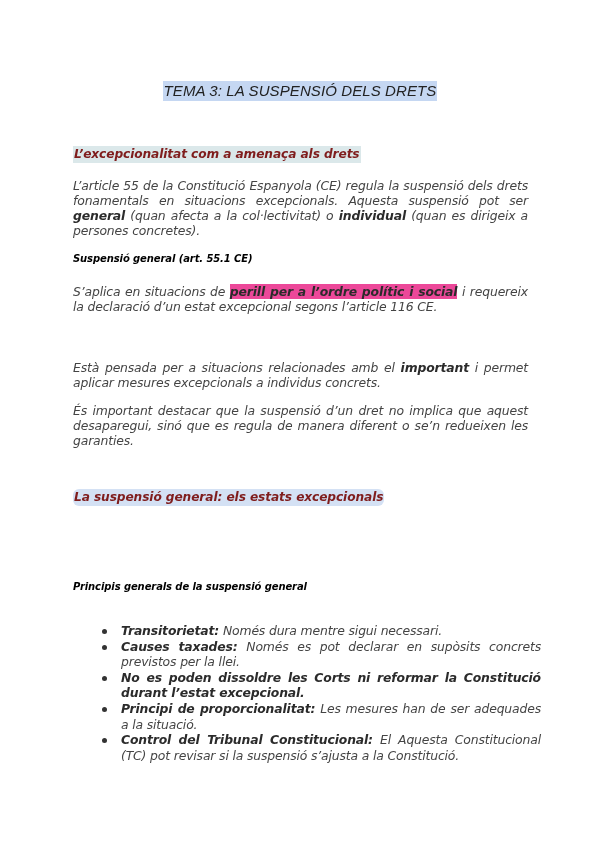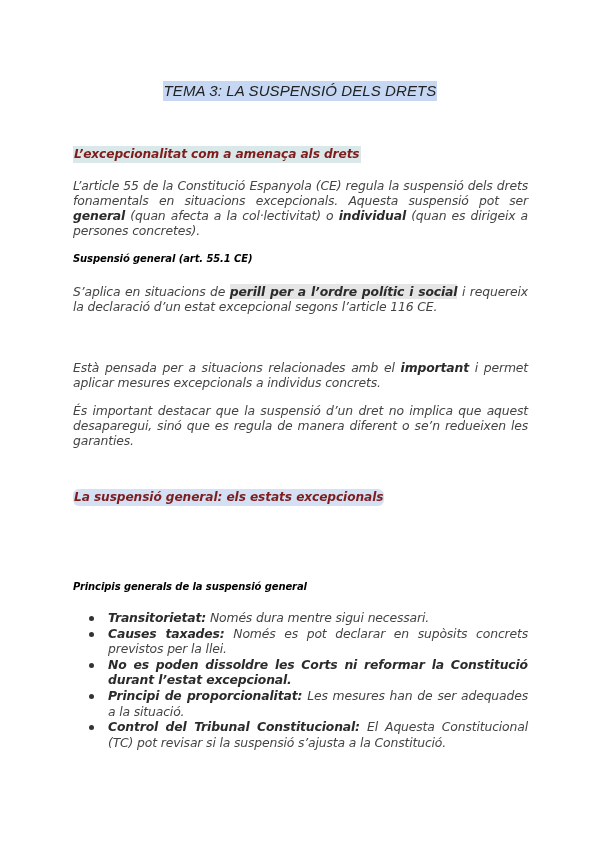--- a/index.html
+++ b/index.html
@@ -22,22 +22,22 @@
     .h2.blue span { background: #d4e1f4; padding: 1px 1px 2px 1px; border-radius: 6px; }
     .h3 {
       position: absolute; left: 73px; font-size: 10px; font-weight: bold; color: #000000;
       letter-spacing: -0.1px;
     }
     .p {
       position: absolute; left: 73px; width: 455px; font-size: 12.4px; line-height: 15px;
       text-align: justify; color: #444; letter-spacing: -0.15px;
     }
     .p b { color: #2b2b2b; }
-    .hl { background: #e5e5e5; }
-    .list { position: absolute; left: 108px; width: 420px; top: 610px; margin: 0; padding: 0; list-style: none; }
+    .hl { background: #ec4899; }
+    .list { position: absolute; left: 108px; width: 420px; top: 610px; margin: 13px; padding: 0; list-style: none; }
     .list li {
       position: relative; font-size: 12.4px; line-height: 15.6px; color: #444; text-align: justify;
       letter-spacing: -0.15px; margin-bottom: 0px;
     }
     .list li b { color: #2b2b2b; }
     .bullet {
       position: absolute; left: -19px; top: 6px; width: 5px; height: 5px; border-radius: 50%;
       background: #333;
     }
   </style>

